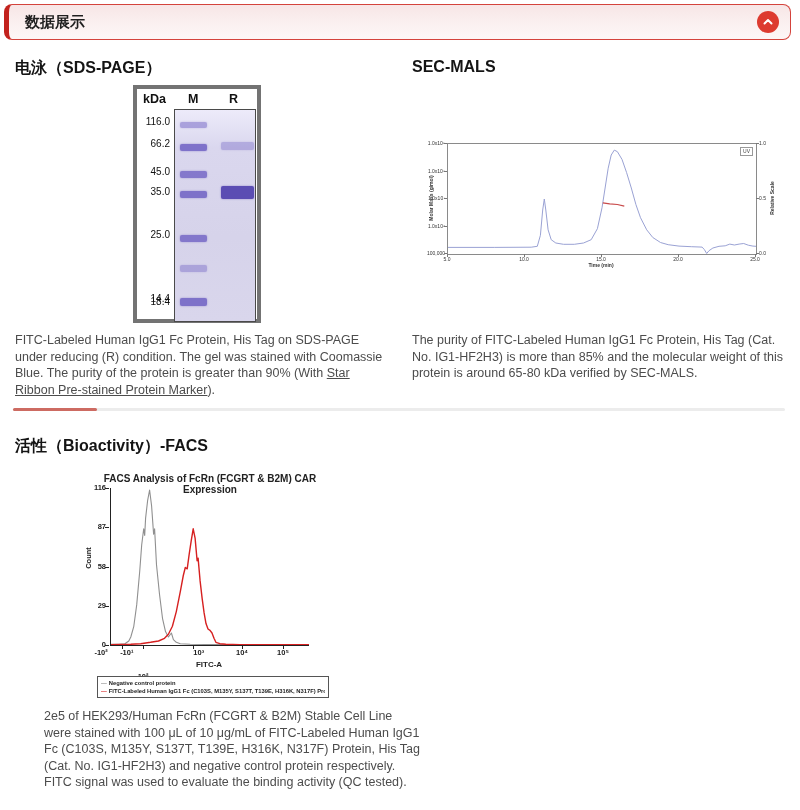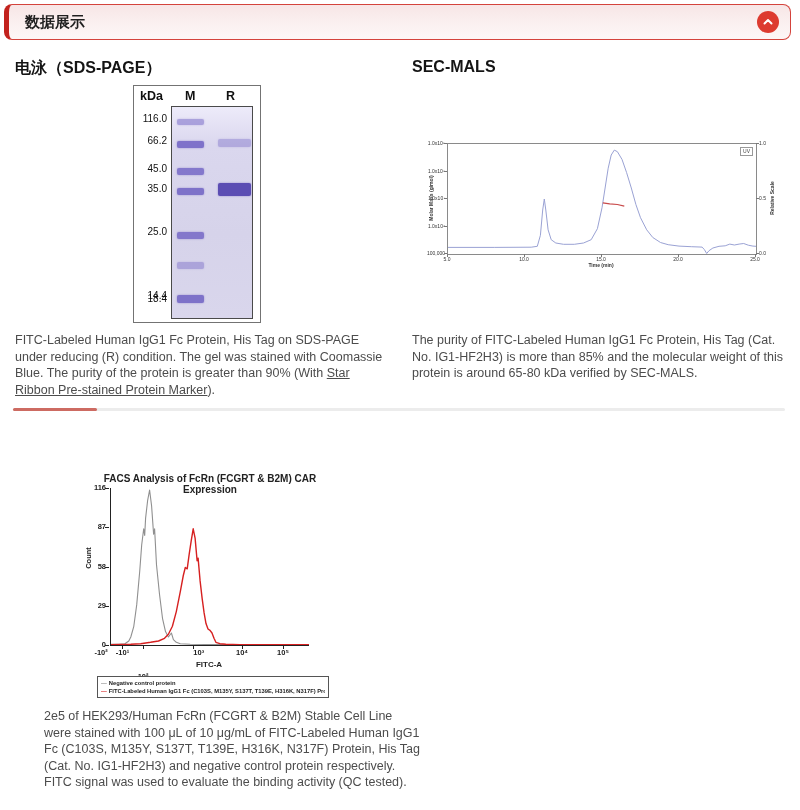--- a/index.html
+++ b/index.html
@@ -7,21 +7,21 @@
   #app{position:absolute;inset:0;}
 
   
   .hdr{position:absolute;left:4px;top:4px;width:781px;height:34px;border:1px solid #d4433c;border-left:5px solid #c2221d;border-radius:8px;background:linear-gradient(180deg,#f7e6e6 0%,#fbf1f1 60%,#fdf6f6 100%);}
   .hdr-title{position:absolute;left:16px;top:50%;transform:translateY(-50%);font-size:15px;font-weight:bold;color:#1f1f1f;}
   .hdr-btn{position:absolute;right:11px;top:6px;width:22px;height:22px;border-radius:50%;background:#dd3b30;display:flex;align-items:center;justify-content:center;cursor:pointer;border:none;}
 
   .sec-title{position:absolute;font-size:16px;font-weight:bold;color:#141414;}
 
   
-  .gel-box{position:absolute;left:133px;top:85px;width:128px;height:238px;background:#fff;border:1px solid #737373;box-sizing:border-box;}
+  .gel-box{position:absolute;left:133px;top:85px;width:128px;height:238px;background:#fff;border:4px solid #737373;box-sizing:border-box;}
   .gel-head{position:absolute;top:3px;left:0;width:100%;height:16px;font-size:12.5px;font-weight:bold;color:#111;}
   .gel-head span{position:absolute;}
   .gel-inner{position:absolute;left:37px;top:20px;width:82px;height:213px;border:1px solid #4a4a4a;box-sizing:border-box;background:linear-gradient(180deg,#edebfa 0%,#dad7ee 18%,#d6d3ea 60%,#d9d6ec 100%);}
   .band{position:absolute;border-radius:2px;background:#6f61c4;box-shadow:0 0 2px rgba(90,75,180,.6);}
   .gel-label{position:absolute;width:33px;text-align:right;font-size:10px;color:#111;}
 
   
   .sec-wrap{position:absolute;left:425px;top:136px;width:352px;height:140px;}
   .sec-plot{position:absolute;left:22px;top:7px;width:308px;height:110px;border:1px solid #8a8a8a;box-sizing:content-box;background:#fff;}
   .sec-plot svg{position:absolute;left:0;top:0;}
@@ -141,41 +141,42 @@
       </div>
     <div class="tick" style="left:146px;top:126px;width:60px;text-align:center;font-weight:bold;">Time (min)</div>
   </div>
 
   <div class="caption" style="left:412px;top:332px;width:378px;">The purity of FITC-Labeled Human IgG1 Fc Protein, His Tag (Cat. No. IG1-HF2H3) is more than 85% and the molecular weight of this protein is around 65-80 kDa verified by SEC-MALS.</div>
 
   <div class="divider">
     <div class="divider-accent"></div>
   </div>
 
+  <div class="sec-title" style="left:15px;top:436px;">活性（Bioactivity）-FACS</div>
 
   <div class="facs-title">FACS Analysis of FcRn (FCGRT &amp; B2M) CAR Expression</div>
   <div class="facs-plot">
     <svg id="facs-svg" width="198" height="157" viewBox="0 0 198 157">
         <polyline points="0.0,156.3 7.9,156.3 13.9,155.7 17.8,153.0 19.8,149.0 22.8,138.3 25.7,116.9 28.7,83.5 30.7,56.8 32.7,40.8 33.7,47.4 34.6,30.1 36.6,12.7 38.6,2.0 40.6,18.0 42.6,46.1 43.6,40.8 45.5,76.8 48.5,106.2 51.5,130.3 54.5,143.6 57.4,149.0 60.4,145.0 62.4,151.7 65.3,154.3 69.3,155.7 79.2,156.3 108.9,156.6 198.0,156.6" fill="none" stroke="#909090" stroke-width="1.1" stroke-linejoin="round"></polyline>
         <polyline points="0.0,156.7 19.8,156.3 29.7,155.7 39.6,154.3 47.5,153.0 53.5,150.3 57.4,146.3 61.4,138.3 65.3,123.6 69.3,103.6 72.3,87.5 74.3,79.5 76.2,80.8 78.2,66.1 80.2,52.8 82.2,40.8 84.1,50.1 86.1,72.8 87.1,70.1 89.1,92.9 91.1,110.2 93.1,124.9 95.0,135.6 97.0,141.0 99.0,142.3 101.0,145.0 103.0,150.3 104.9,154.3 108.9,155.7 114.8,156.3 128.7,156.6 198.0,156.6" fill="none" stroke="#d62020" stroke-width="1.4" stroke-linejoin="round"></polyline>
       </svg>
   </div>
   <div id="facs-ticks">
       <div class="ftick" style="left: 84px; top: 484px; width: 22px; text-align: right;">116</div>
       <div class="tickmark" style="left: 105px; top: 488px; width: 4px; height: 1px; background: rgb(34, 34, 34);"></div>
       <div class="ftick" style="left: 84px; top: 523.25px; width: 22px; text-align: right;">87</div>
       <div class="tickmark" style="left: 105px; top: 527.25px; width: 4px; height: 1px; background: rgb(34, 34, 34);"></div>
       <div class="ftick" style="left: 84px; top: 562.5px; width: 22px; text-align: right;">58</div>
       <div class="tickmark" style="left: 105px; top: 566.5px; width: 4px; height: 1px; background: rgb(34, 34, 34);"></div>
       <div class="ftick" style="left: 84px; top: 601.75px; width: 22px; text-align: right;">29</div>
       <div class="tickmark" style="left: 105px; top: 605.75px; width: 4px; height: 1px; background: rgb(34, 34, 34);"></div>
       <div class="ftick" style="left: 84px; top: 641px; width: 22px; text-align: right;">0</div>
       <div class="tickmark" style="left: 105px; top: 645px; width: 4px; height: 1px; background: rgb(34, 34, 34);"></div>
       <div class="ftick" style="left: 90.09px; top: 649px; width: 22px; text-align: center;">-10²</div>
-      <div class="ftick" style="left: 111.474px; top: 649px; width: 22px; text-align: center;">-10¹</div>
+      <div class="ftick" style="left: 111.474px; top: 649px; width: 22px; text-align: right;">-10¹</div>
       <div class="tickmark" style="left: 122.474px; top: 646px; width: 1px; height: 3px; background: rgb(34, 34, 34);"></div>
       <div class="ftick" style="left: 132.066px; top: 649px; width: 22px; text-align: center; margin-top: 24px;">10²</div>
       <div class="tickmark" style="left: 143.066px; top: 646px; width: 1px; height: 3px; background: rgb(34, 34, 34);"></div>
       <div class="ftick" style="left: 182.16px; top: 649px; width: 22px; text-align: right;">10³</div>
       <div class="tickmark" style="left: 193.16px; top: 646px; width: 1px; height: 3px; background: rgb(34, 34, 34);"></div>
       <div class="ftick" style="left: 231.066px; top: 649px; width: 22px; text-align: center;">10⁴</div>
       <div class="tickmark" style="left: 242.066px; top: 646px; width: 1px; height: 3px; background: rgb(34, 34, 34);"></div>
       <div class="ftick" style="left: 272.052px; top: 649px; width: 22px; text-align: center;">10⁵</div>
       <div class="tickmark" style="left: 283.052px; top: 646px; width: 1px; height: 3px; background: rgb(34, 34, 34);"></div>
     </div>

